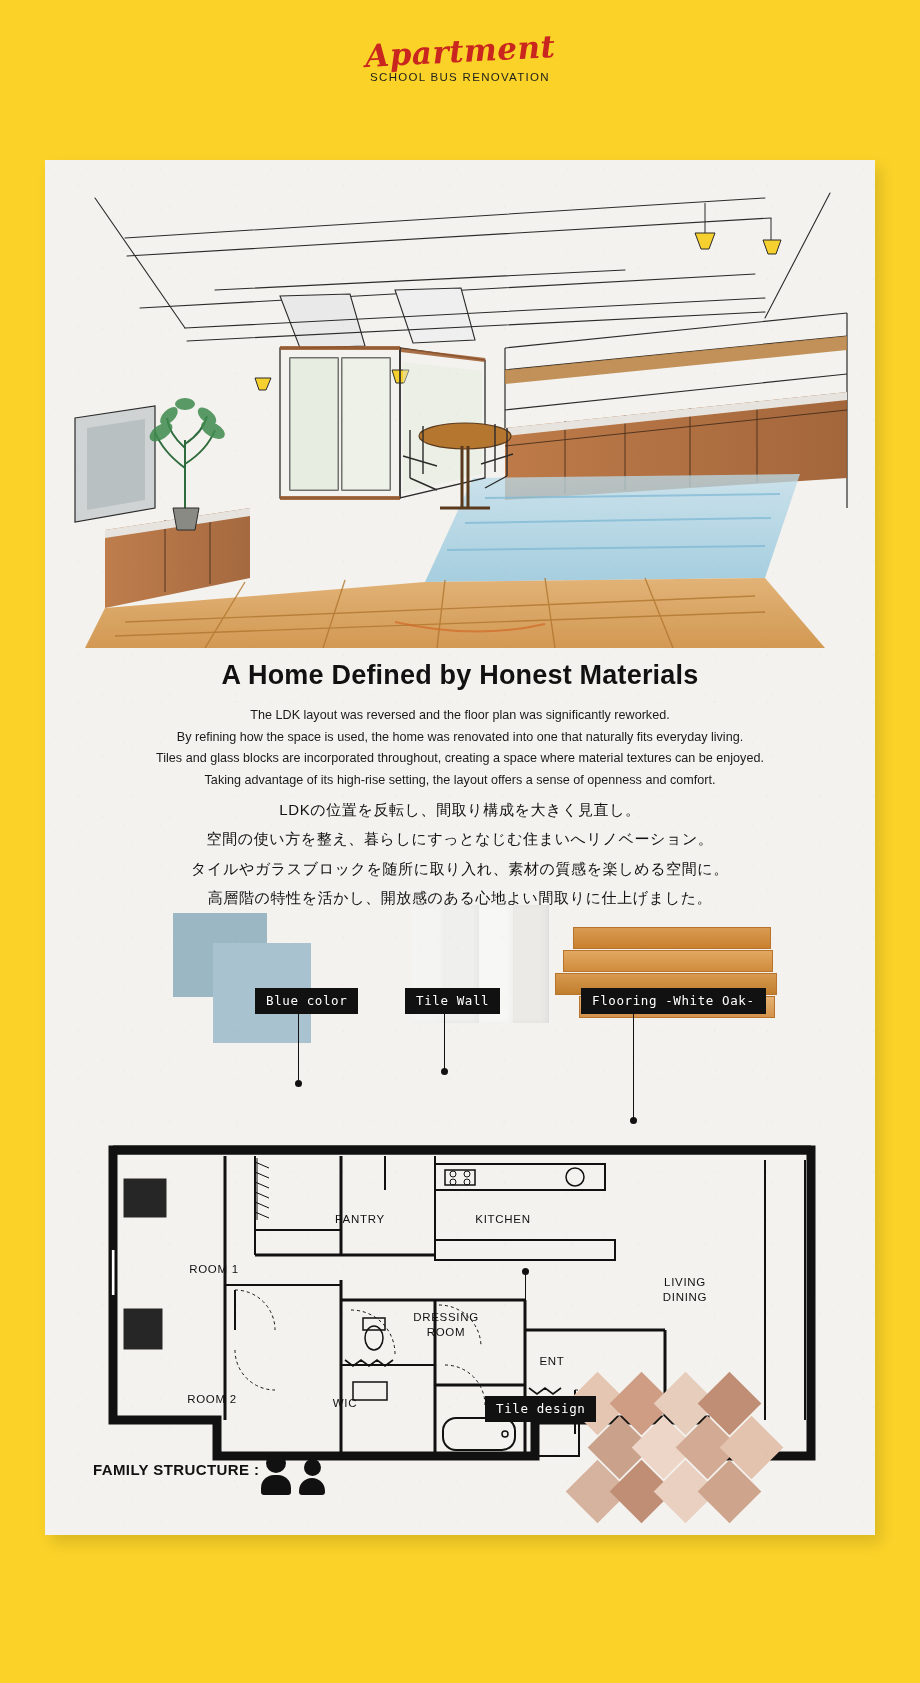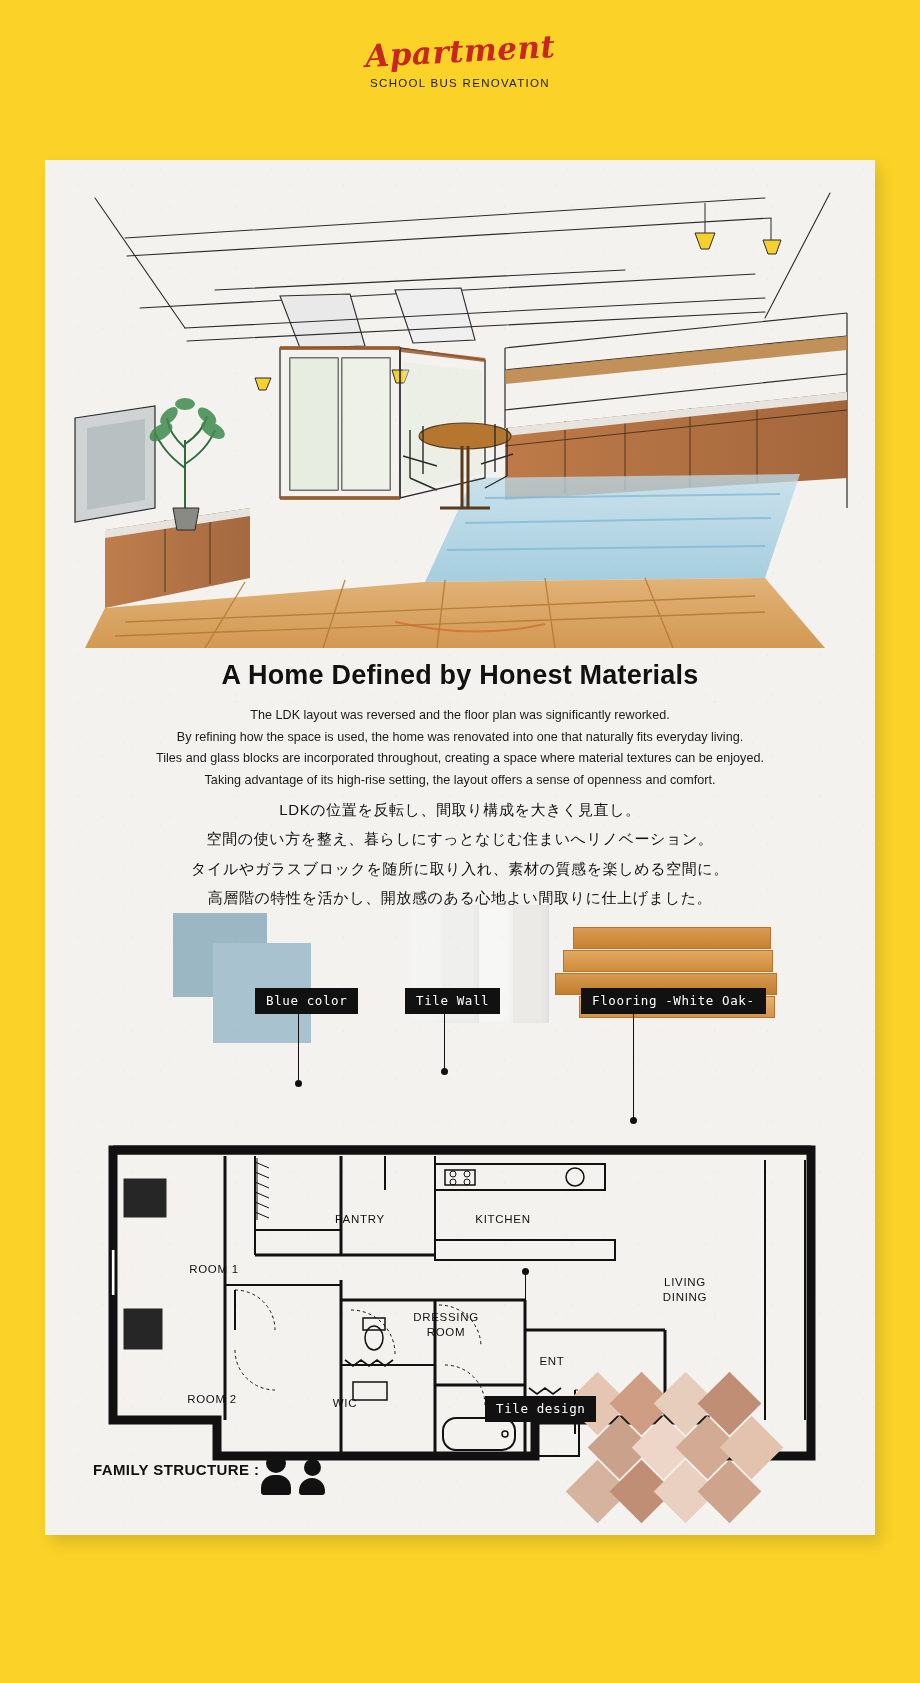--- a/index.html
+++ b/index.html
@@ -34,21 +34,21 @@
     display: inline-block;
   }
   .header .title {
     margin-top: 8px;
     font-size: 34px;
     font-weight: bold;
     letter-spacing: 1.2px;
     color: #111;
   }
   .header .subtitle {
-    margin-top: 9px;
+    margin-top: 3px;
     font-size: 11.5px;
     letter-spacing: 1.3px;
     color: #1d1d1d;
   }
 
   
   .card {
     position: absolute;
     left: 45px; top: 160px;
     width: 830px; height: 1375px;

